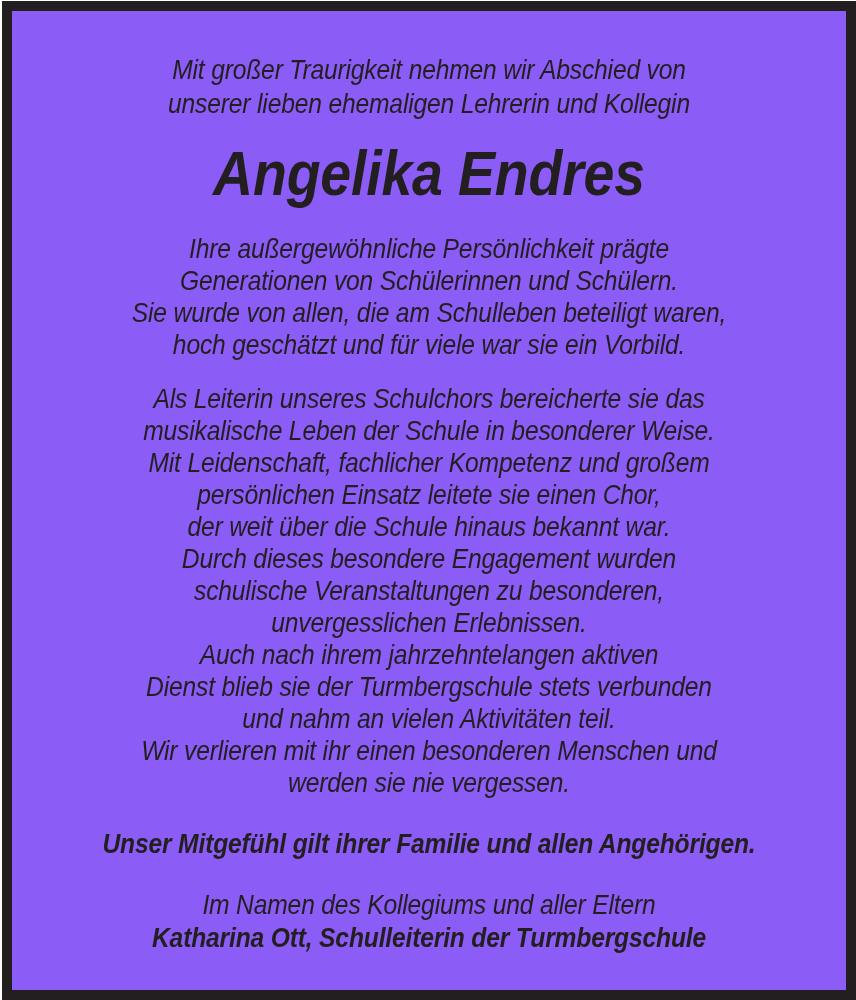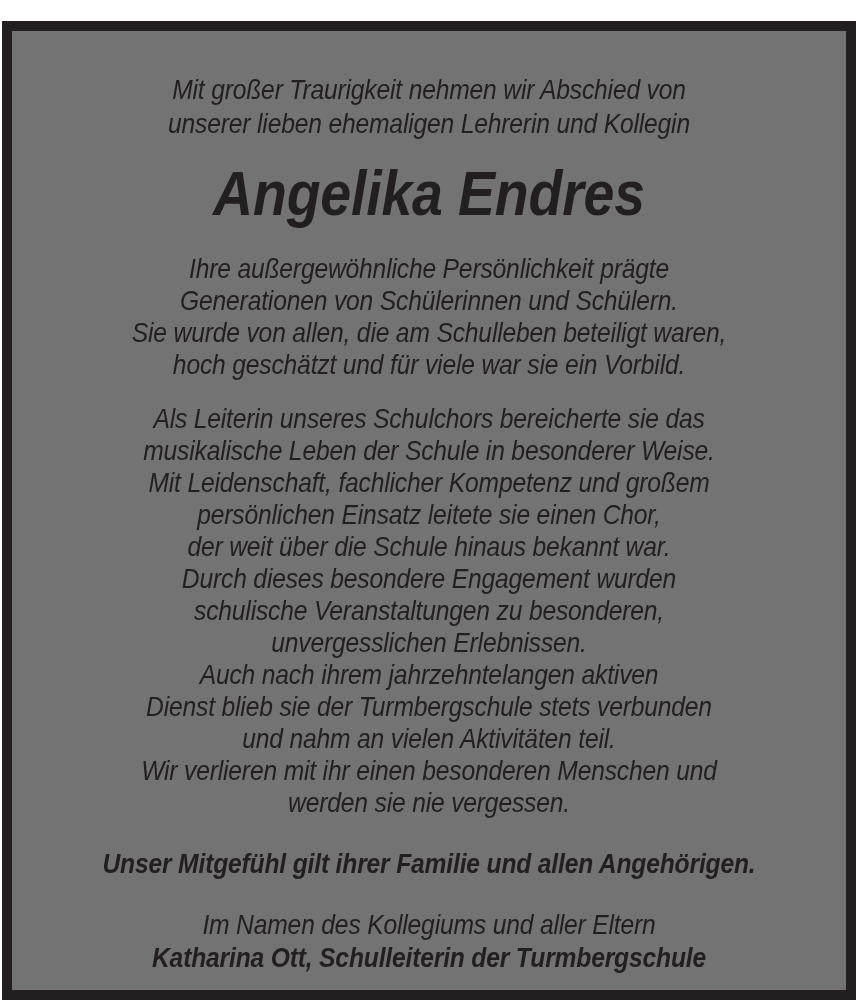--- a/index.html
+++ b/index.html
@@ -11,23 +11,22 @@
     font-family: "Liberation Sans", sans-serif;
     overflow: hidden;
   }
   .frame {
     position: absolute;
     top: 1px;
     left: 2px;
     right: 0;
     bottom: 0;
     border: 10px solid #231f20;
-    background: #737373;
+    background: #8b5cf6;
     box-sizing: border-box;
-    margin-top: 20px;
   }
   .content {
     width: 100%;
     transform: scaleX(0.88);
     transform-origin: 50% 0;
     text-align: center;
     color: #231f20;
     font-style: italic;
     padding-top: 42px;
     letter-spacing: -0.2px;

